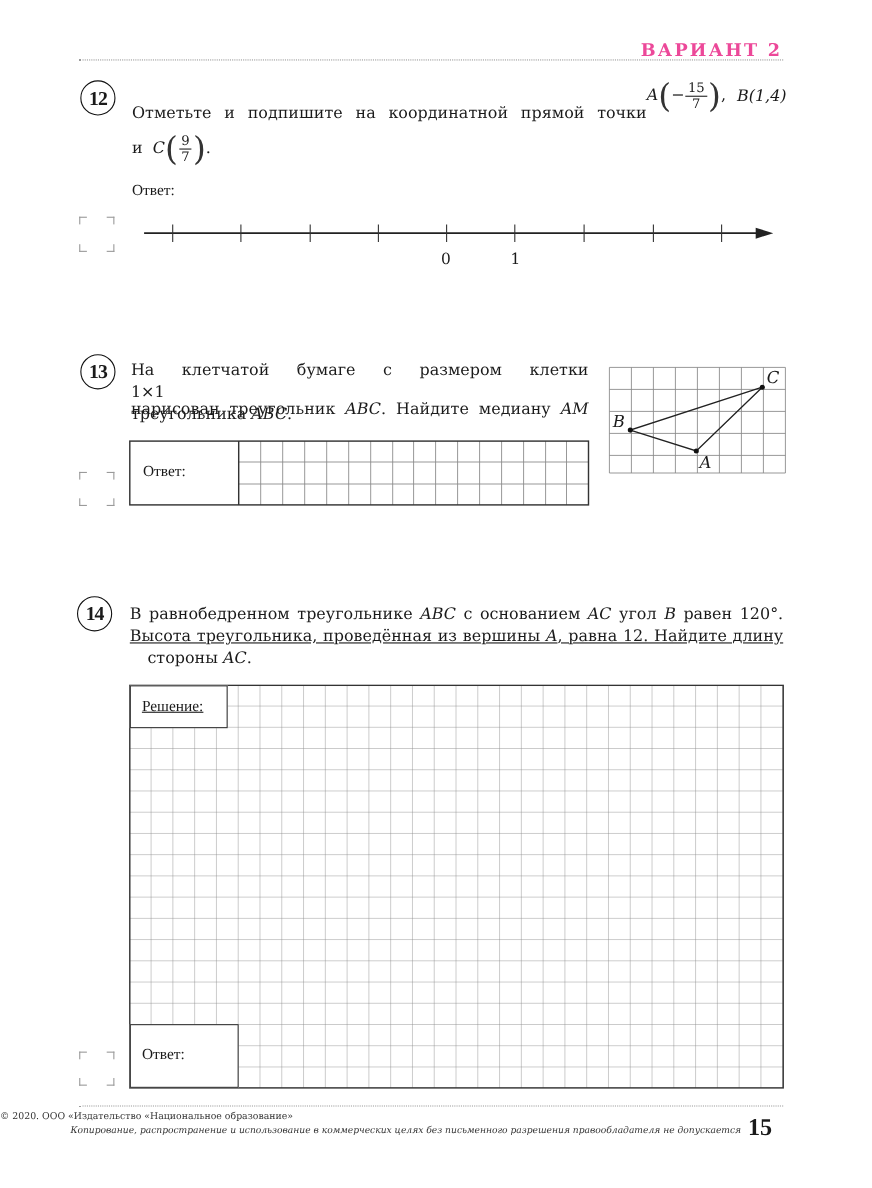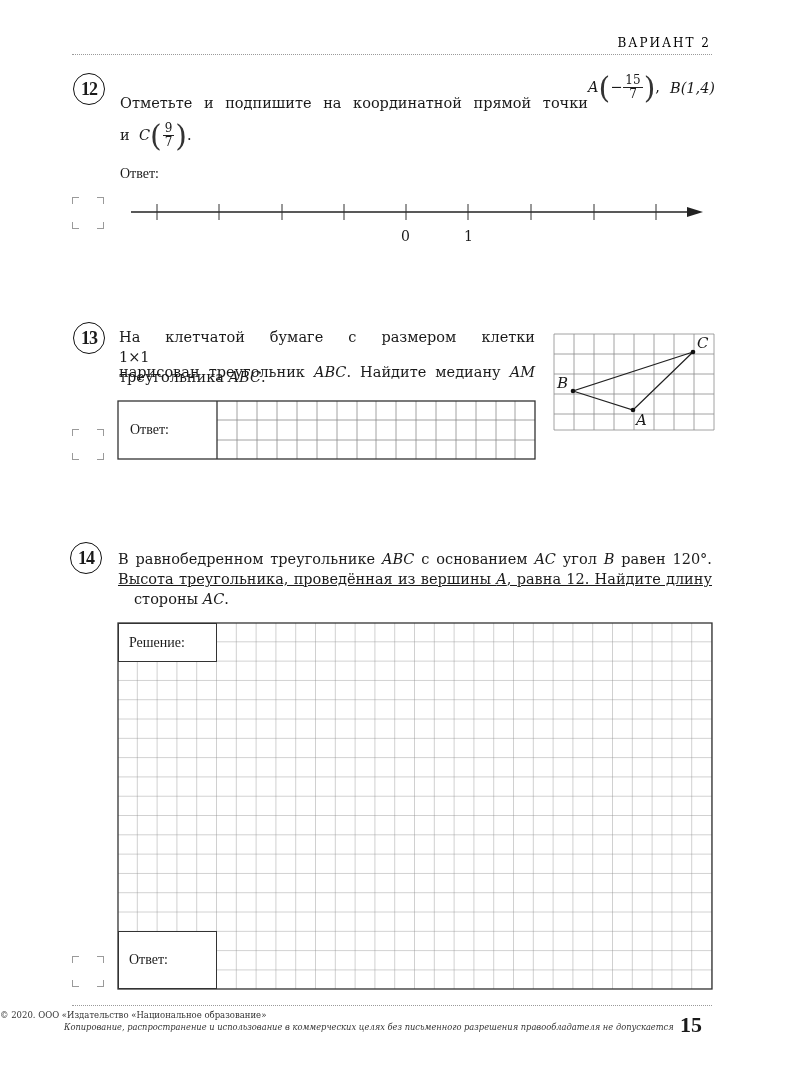--- a/index.html
+++ b/index.html
@@ -1,22 +1,22 @@
 <!DOCTYPE html>
 <html><head>
 <meta charset="utf-8">
 <style>
   html, body { margin: 0; padding: 0; background: #ffffff; }
   body { width: 793px; height: 1080px; position: relative; overflow: hidden;
          font-family: "DejaVu Serif", "Liberation Serif", serif; color: #1a1a1a; }
   .abs { position: absolute; }
   .dotted-rule { position: absolute; left: 72px; width: 640px; height: 0;
                  border-top: 1px dotted #9a9a9a; }
-  .variant { position: absolute; right: 82px; top: 36px; font-size: 12px;
-             font-weight: normal; letter-spacing: 2px; color: #000000; }
+  .variant { position: absolute; right: 82px; top: 36px; font-size: 16px;
+             font-weight: bold; letter-spacing: 2px; color: #ec4899; }
   .task-num { position: absolute; width: 30px; height: 30px; border: 1.6px solid #111;
               border-radius: 50%; font-weight: bold; font-size: 18px; text-align: center;
               line-height: 30px; font-family: "Liberation Serif", serif; letter-spacing: -1px; }
   .text { position: absolute; font-size: 14.5px; line-height: 20px; text-align: justify; }
   .text i { font-style: italic; }
   .label-answer { position: absolute; font-size: 14px; font-family: "Liberation Serif", serif; }
   .corner { position: absolute; width: 6px; height: 6px; border-color: #9a9a9a; border-style: solid; border-width: 0; }
   .frac { display: inline-block; vertical-align: middle; text-align: center; font-size: 12px; line-height: 13px; margin: 0 1px; }
   .frac .num { display: block; border-bottom: 1px solid #222; padding: 0 2px; }
   .frac .den { display: block; }
@@ -136,21 +136,21 @@
 
 <svg class="abs" style="left:117px; top:622px;" width="597" height="370">
   <defs>
     <pattern id="cells" x="1" y="1" width="19.8" height="19.3" patternUnits="userSpaceOnUse">
       <path d="M19.8 0 L19.8 19.3 M0 19.3 L19.8 19.3" fill="none" stroke="#8a8a8a" stroke-width="0.8"></path>
     </pattern>
   </defs>
   <rect x="1" y="1" width="594" height="366" fill="url(#cells)"></rect>
   <rect x="1" y="1" width="594" height="366" fill="none" stroke="#333" stroke-width="1.3"></rect>
 </svg>
-<div class="box-label" style="left:118px; top:623px; width:99px; height:39px;">Решение:</div>
+<div class="box-label" style="left:118px; top:623px; width:89px; height:39px;text-decoration:underline;">Решение:</div>
 <div class="box-label" style="left:118px; top:931px; width:99px; height:58px;">Ответ:</div>
 
 <div class="corner" style="left:72px; top:956px; border-top-width:1px; border-left-width:1px;"></div>
 <div class="corner" style="left:97px; top:956px; border-top-width:1px; border-right-width:1px;"></div>
 <div class="corner" style="left:72px; top:980px; border-bottom-width:1px; border-left-width:1px;"></div>
 <div class="corner" style="left:97px; top:980px; border-bottom-width:1px; border-right-width:1px;"></div>
 
 <div class="dotted-rule" style="top:1005px;"></div>
 <div class="footer1">© 2020. ООО «Издательство «Национальное образование»</div>
 <div class="footer2">Копирование, распространение и использование в коммерческих целях без письменного разрешения правообладателя не допускается</div>

